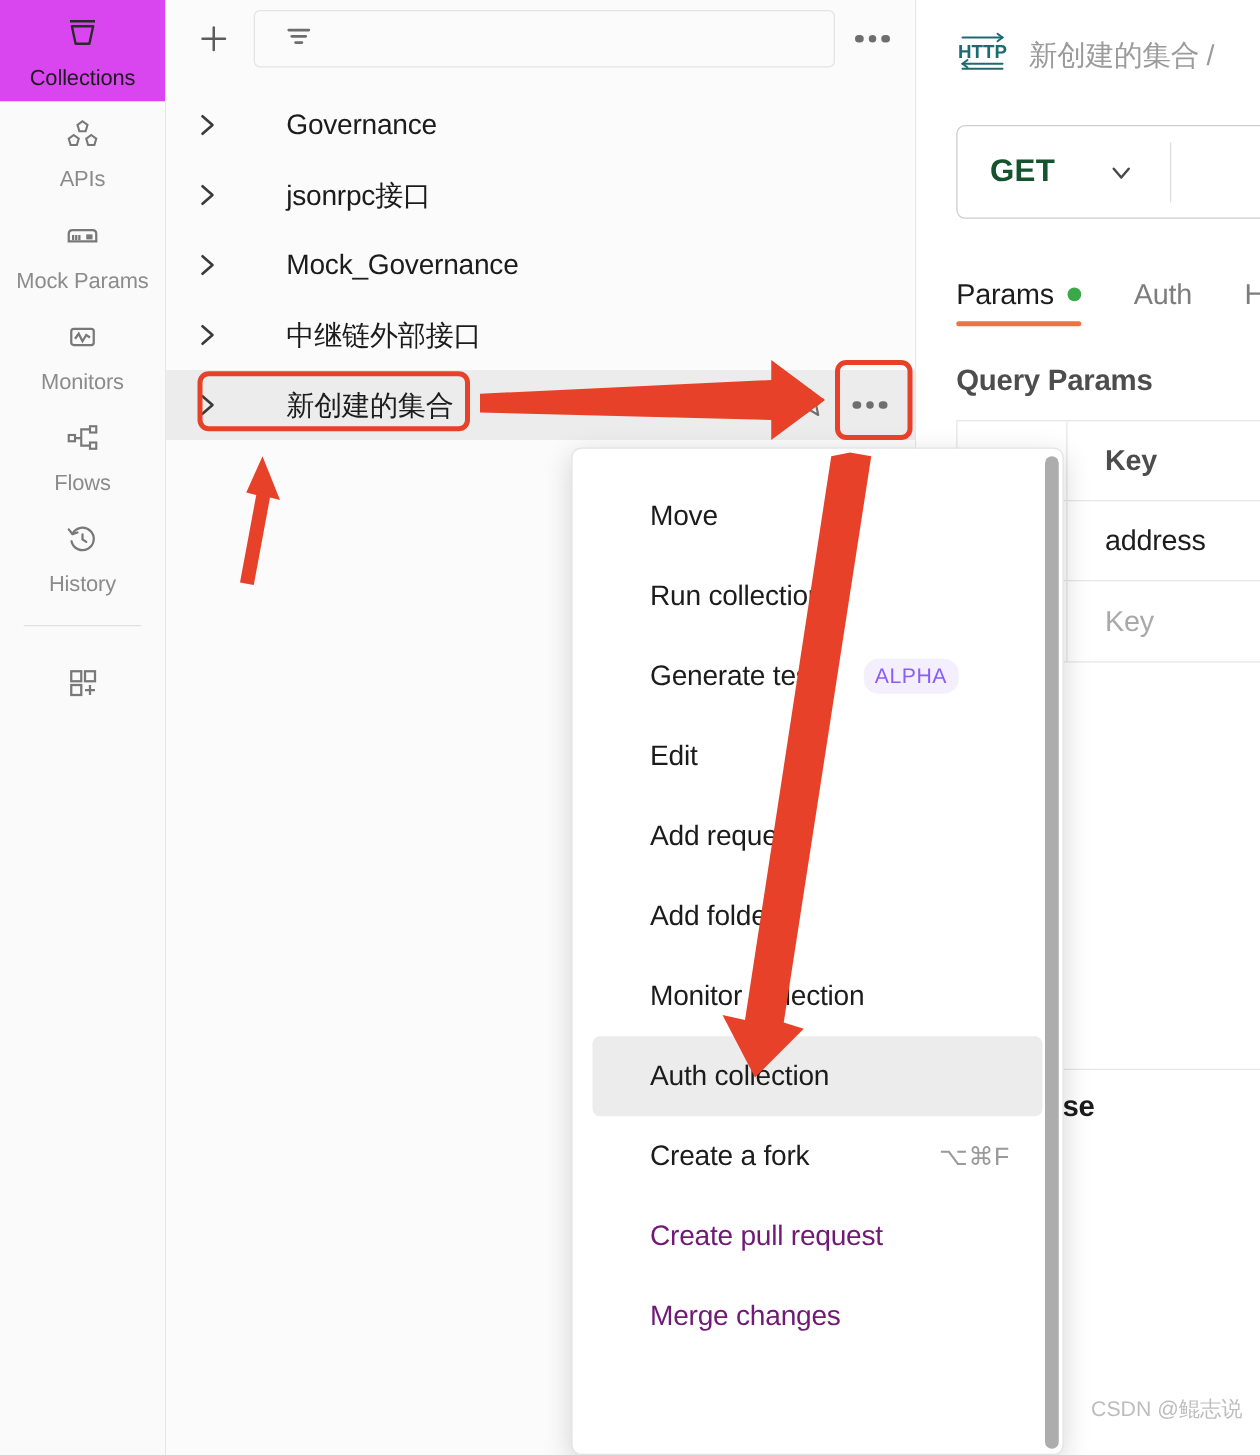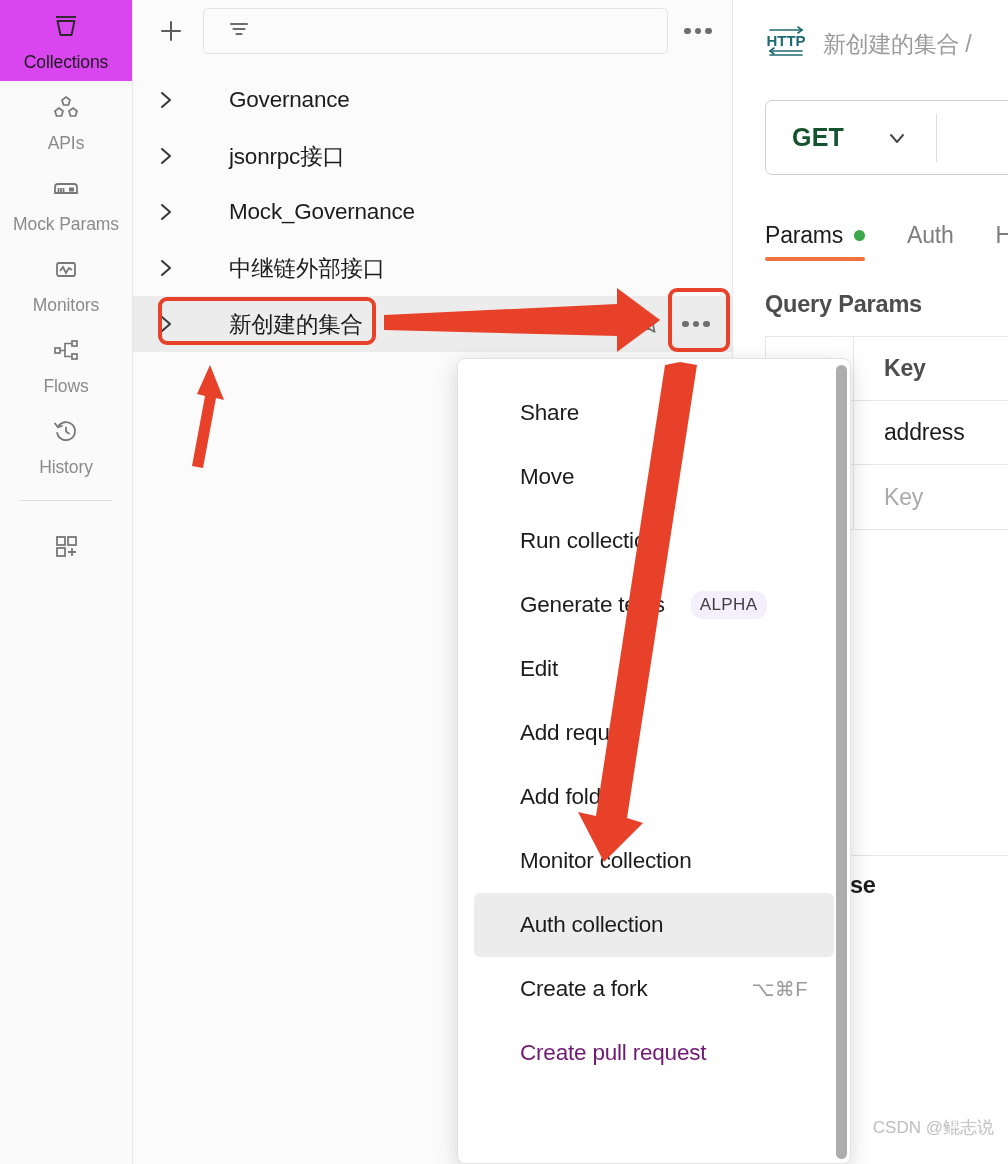--- a/index.html
+++ b/index.html
@@ -159,21 +159,21 @@
     cursor: pointer;
     margin: 0 16px;
     border-radius: 6px;
     white-space: nowrap;
   }
   .ctx-item.highlight { background: #ececec; }
   .ctx-item.disabled { color: #701a75; cursor: default; }
   .ctx-spacer { flex: 1 1 auto; }
   .badge-alpha {
     font-size: 17px;
-    color: #404040;
+    color: #8b5cf6;
     background: #f3effc;
     border-radius: 12px;
     padding: 4px 9px;
     letter-spacing: 0.4px;
     margin-left: 26px;
   }
   .ctx-shortcut {
     font-size: 20px;
     color: #9a9a9a;
     letter-spacing: 0.5px;
@@ -544,23 +544,20 @@
                 <i></i>
               </span>
           </span>
         </span>
       </div>
     </div>
 
     <div class="ctx-menu">
       <div class="ctx-inner">
         <div class="ctx-item">
-          <span>Share</span>
-        </div>
-        <div class="ctx-item">
           <span>Move</span>
         </div>
         <div class="ctx-item">
           <span>Run collection</span>
         </div>
         <div class="ctx-item">
           <span>Generate tests</span>
           <span class="badge-alpha">ALPHA</span>
         </div>
         <div class="ctx-item">
@@ -578,20 +575,23 @@
         <div class="ctx-item highlight">
           <span>Auth collection</span>
         </div>
         <div class="ctx-item">
           <span>Create a fork</span>
           <span class="ctx-spacer"></span>
           <span class="ctx-shortcut">⌥⌘F</span>
         </div>
         <div class="ctx-item disabled">
           <span>Create pull request</span>
+        </div>
+        <div class="ctx-item disabled">
+          <span>Merge changes</span>
         </div>
       </div>
       <div class="ctx-scroll"></div>
     </div>
   </div>
 
   <div class="right">
 
     <div class="req-header">
       <span class="http-badge">

